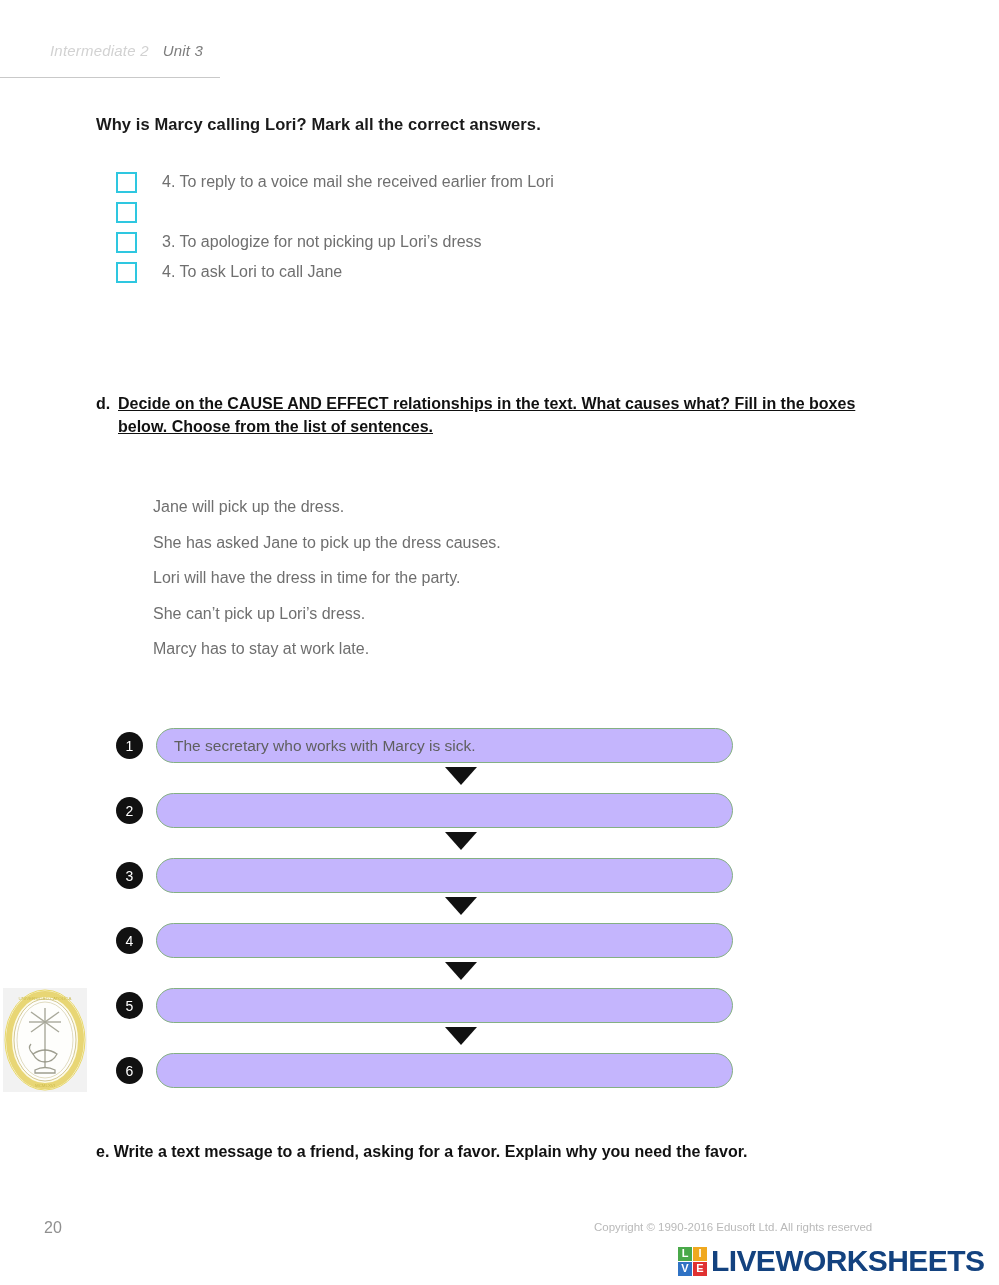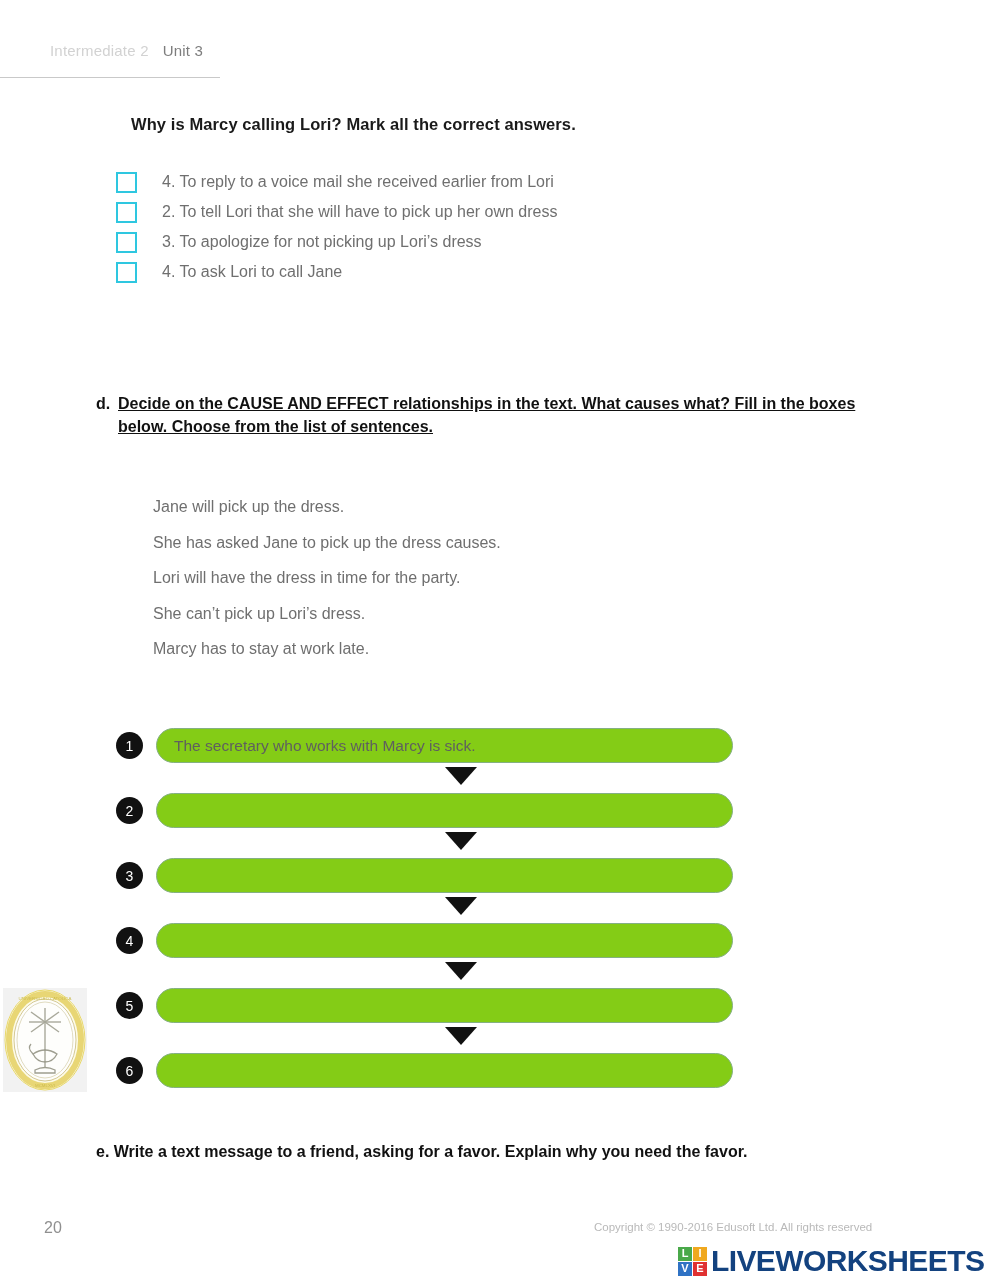--- a/index.html
+++ b/index.html
@@ -22,20 +22,21 @@
     width: 999px;
     height: 78px;
   }
   .header-tabs {
     position: absolute;
     left: 50px;
     top: 42px;
     font-size: 15px;
     letter-spacing: .2px;
     white-space: nowrap;
+    font-style: italic;
   }
   .tab-inactive { color: #d2d2d2; }
   .tab-active   { color: #7d7d7d; margin-left: 14px; }
   .header-rule {
     position: absolute;
     left: 0;
     top: 77px;
     width: 220px;
     height: 1px;
     background: #c9c9c9;
@@ -43,21 +44,20 @@
 
   
   .prompt {
     position: absolute;
     left: 96px;
     top: 115px;
     font-size: 16.5px;
     font-weight: bold;
     color: #1a1a1a;
     letter-spacing: .1px;
-    margin-left: 35px;
   }
 
   
   .options {
     position: absolute;
     left: 116px;
     top: 167px;
   }
   .option-row {
     display: flex;
@@ -142,21 +142,21 @@
     justify-content: center;
     flex: 0 0 auto;
   }
   .flow-box {
     margin-left: 13px;
     width: 577px;
     height: 35px;
     box-sizing: border-box;
     border: 1.5px solid #84b083;
     border-radius: 18px;
-    background: #84cc16;
+    background: #c4b5fd;
     display: flex;
     align-items: center;
     padding: 0 17px;
     font-size: 15.5px;
     color: #5f5f5f;
     white-space: nowrap;
     overflow: hidden;
   }
   .flow-arrow {
     height: 28px;
@@ -262,21 +262,20 @@
 
 <div class="prompt">Why is Marcy calling Lori? Mark all the correct answers.</div>
 
 <div class="options">
   <div class="option-row">
     <span class="checkbox"></span>
     <span class="option-label">4. To reply to a voice mail she received earlier from Lori</span>
   </div>
   <div class="option-row">
     <span class="checkbox"></span>
-    <span class="option-label">2. To tell Lori that she will have to pick up her own dress</span>
   </div>
   <div class="option-row">
     <span class="checkbox"></span>
     <span class="option-label">3. To apologize for not picking up Lori’s dress</span>
   </div>
   <div class="option-row">
     <span class="checkbox"></span>
     <span class="option-label">4. To ask Lori to call Jane</span>
   </div>
 </div>

